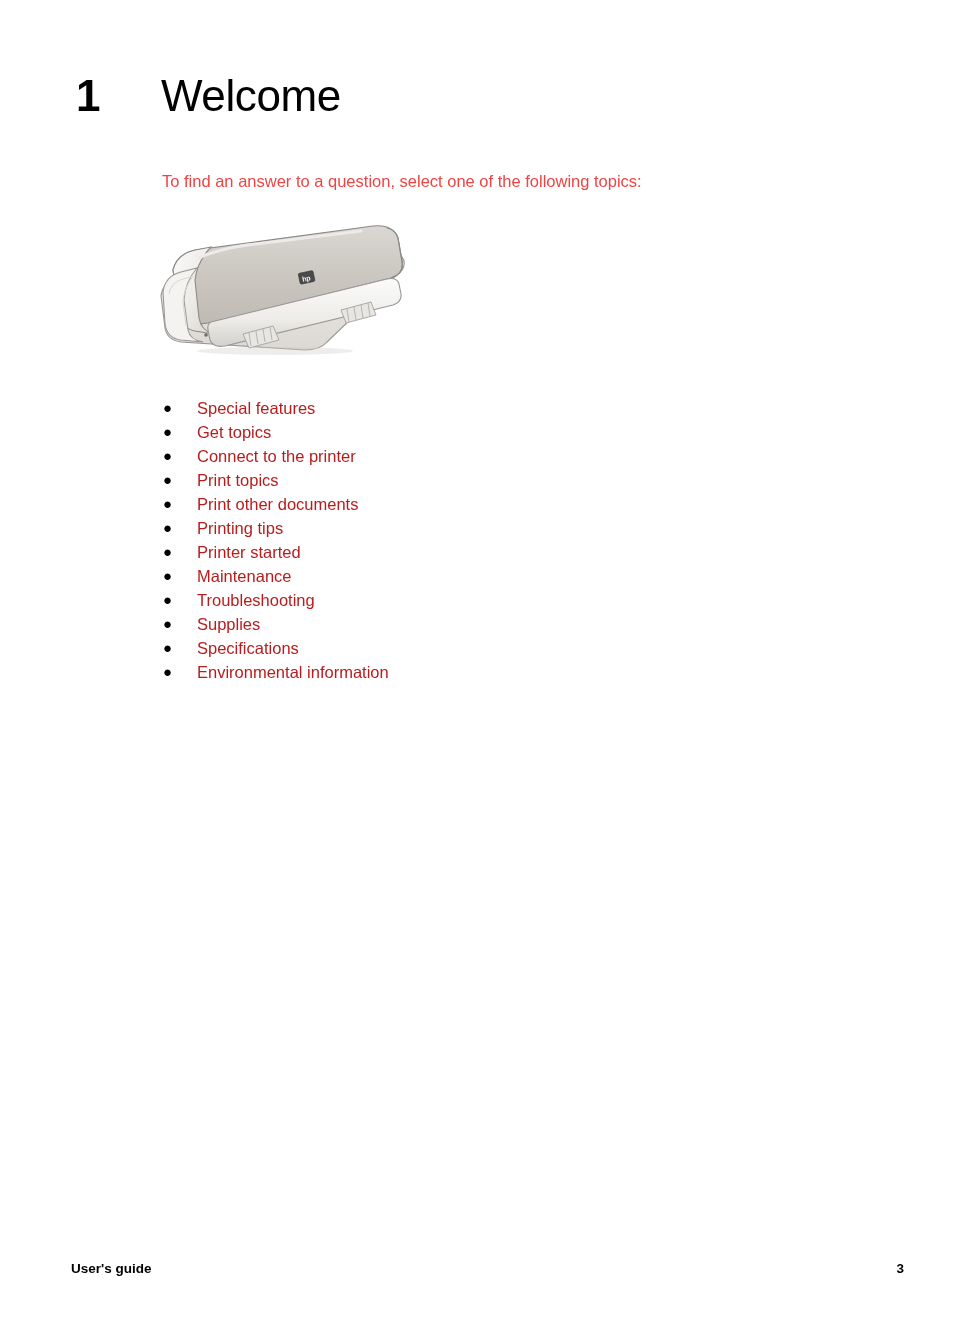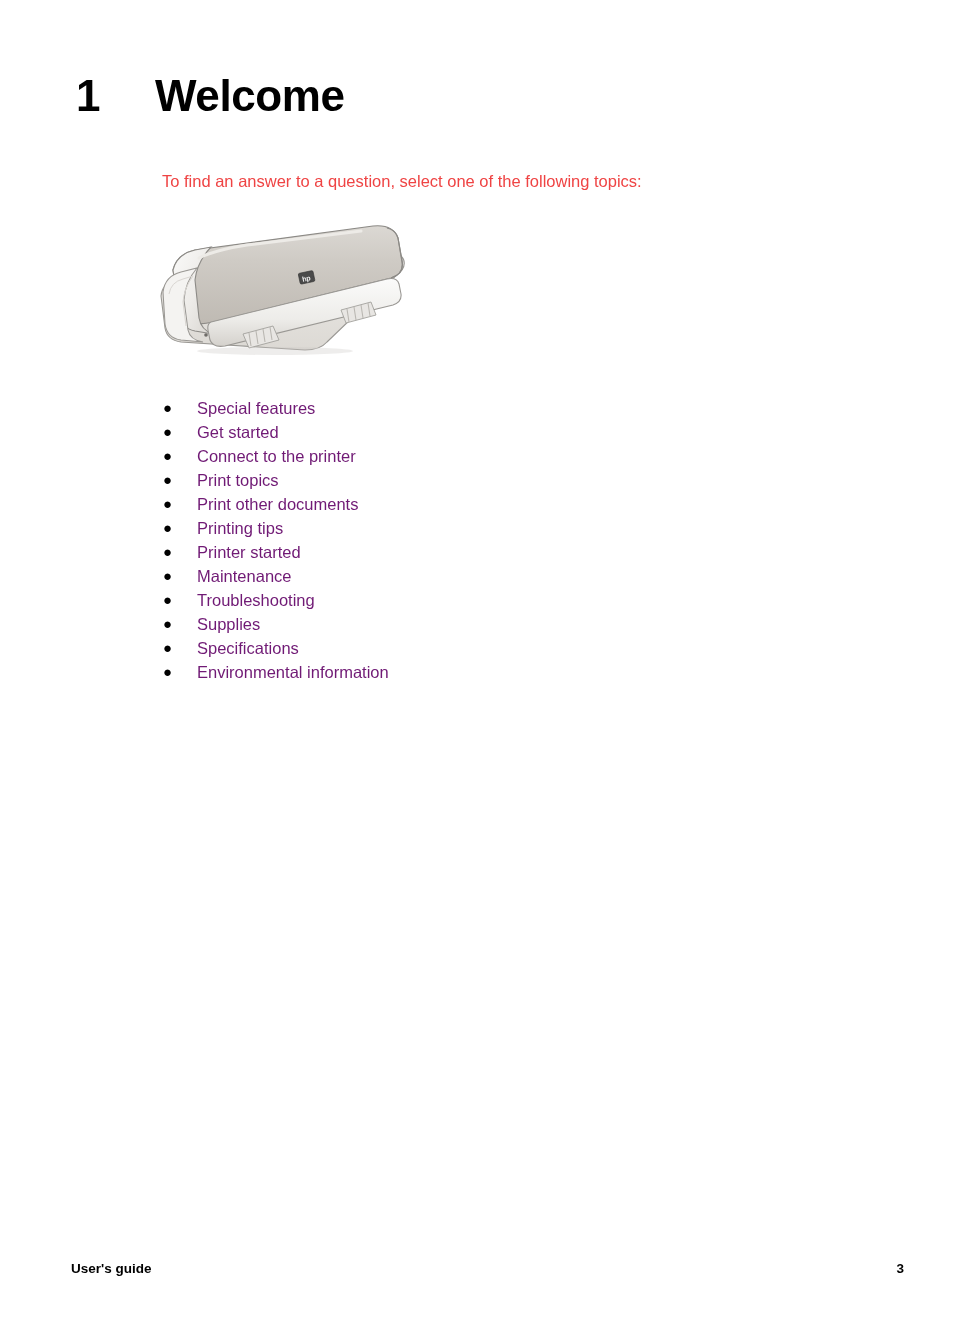--- a/index.html
+++ b/index.html
@@ -32,24 +32,24 @@
     left: 76px;
     top: 0;
     font-size: 44px;
     font-weight: bold;
     line-height: 56px;
     color: #000000;
     letter-spacing: -0.5px;
   }
   .chapter-title {
     position: absolute;
-    left: 155px;
+    left: 161px;
     top: 0;
     font-size: 44px;
-    font-weight: bold;
+    font-weight: normal;
     line-height: 56px;
     color: #000000;
     letter-spacing: -0.4px;
   }
 
   
   .intro {
     position: absolute;
     left: 162px;
     top: 170px;
@@ -91,21 +91,21 @@
     width: 8px;
     height: 24px;
     line-height: 24px;
     font-size: 15px;
     color: #000000;
     text-align: left;
   }
   .topic-link {
     font-size: 16.5px;
     line-height: 24px;
-    color: #701a75;
+    color: #b91c1c;
     text-decoration: none;
     cursor: pointer;
     text-align: right;
   }
 
   
   .footer {
     position: absolute;
     left: 0;
     top: 1258px;
@@ -209,21 +209,21 @@
     </svg>
   </div>
 
   <ul class="topic-list">
     <li class="topic-item">
       <span class="topic-bullet">●</span>
       <a class="topic-link">Special features</a>
     </li>
     <li class="topic-item">
       <span class="topic-bullet">●</span>
-      <a class="topic-link">Get started</a>
+      <a class="topic-link">Get topics</a>
     </li>
     <li class="topic-item">
       <span class="topic-bullet">●</span>
       <a class="topic-link">Connect to the printer</a>
     </li>
     <li class="topic-item">
       <span class="topic-bullet">●</span>
       <a class="topic-link">Print topics</a>
     </li>
     <li class="topic-item">

